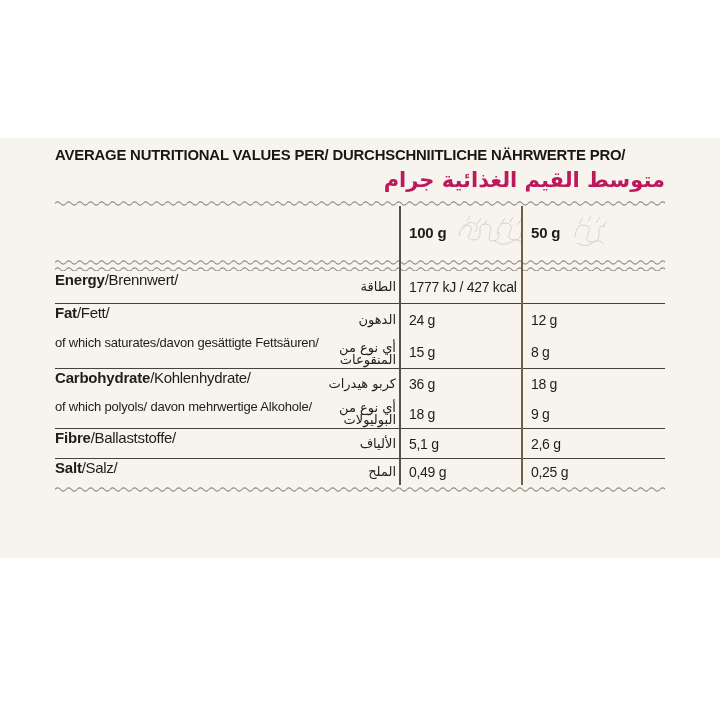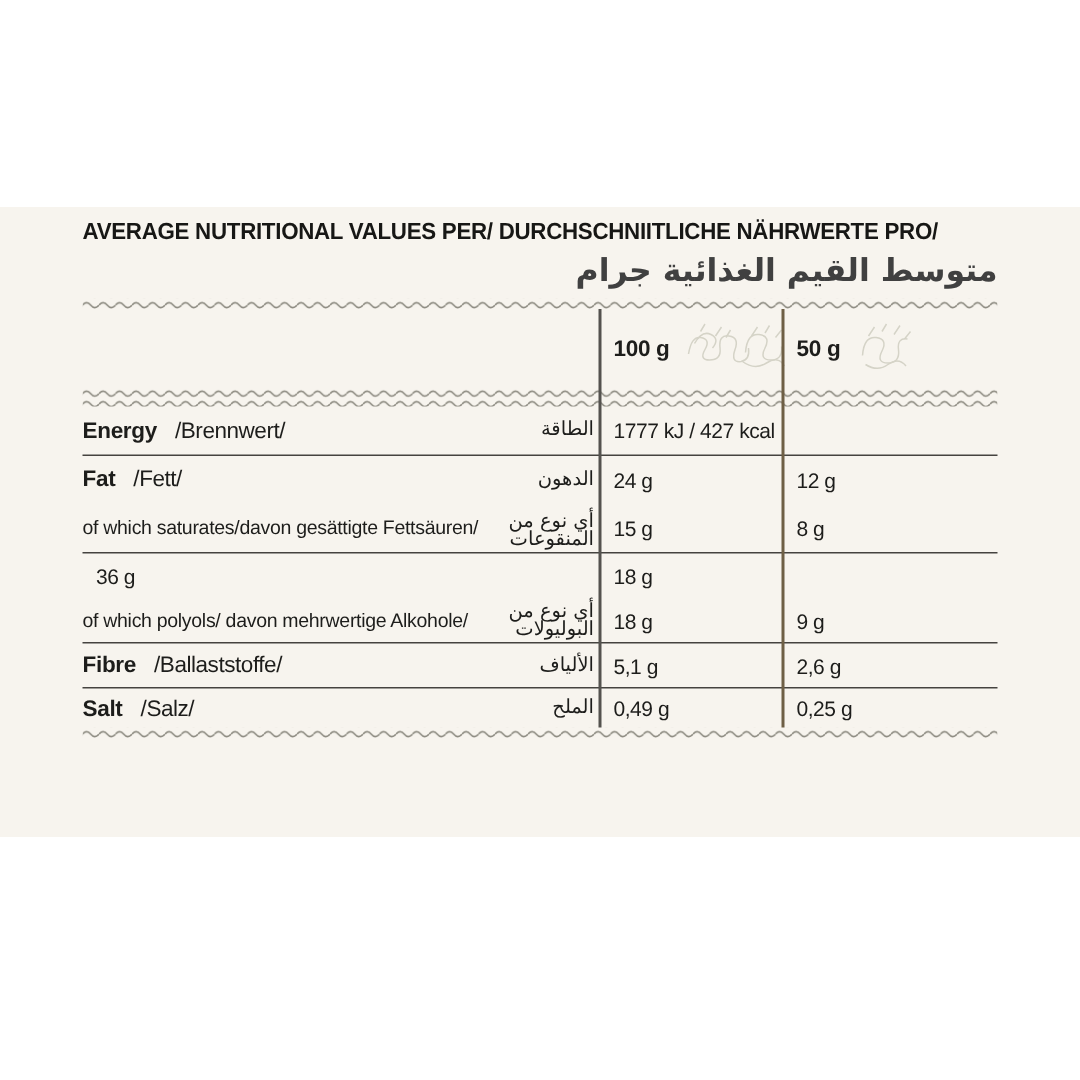--- a/index.html
+++ b/index.html
@@ -41,21 +41,21 @@
   .hlabel{font-size:15px;font-weight:700;letter-spacing:-0.2px;white-space:nowrap;}
   .scribble{flex:0 0 auto;opacity:0.85;}
   .group{border-bottom:1px solid #45433f;}
   .group.last{border-bottom:none;}
   .rw{
     position:relative;display:grid;grid-template-columns:345px 122px 143px;
     align-items:center;
   }
   .h32{height:32px}.h31{height:31px}.h33{height:33px}
   .h30{height:30px}.h29{height:29px}.h27{height:27px}.h26{height:26px}
-  .lbl{position:relative;height:100%;display:flex;align-items:center;gap:12px;}
+  .lbl{position:relative;height:100%;display:flex;align-items:flex-start;}
   .lbl .en{font-size:15px;font-weight:700;letter-spacing:-0.2px;white-space:nowrap;}
   .lbl .rest{font-size:15px;font-weight:400;letter-spacing:-0.3px;white-space:nowrap;}
   .lbl.sub .rest{font-size:13px;letter-spacing:-0.2px;}
   .ar{
     position:absolute;right:4px;direction:rtl;text-align:right;
     font-family:"DejaVu Sans",sans-serif;color:#1d1d1b;z-index:2;
   }
   .ar.c1{top:50%;transform:translateY(-52%);font-size:13px;line-height:1;white-space:nowrap;}
   .ar.c2{bottom:1px;font-size:13px;line-height:0.98;white-space:nowrap;margin-left:21px;}
   .ar.c2 span{display:block;}
@@ -70,21 +70,21 @@
       <path d="M0,4.5 Q2.75,1.2 5.5,4.5 Q8.25,7.8 11,4.5" fill="none" stroke="#8b897f" stroke-width="1.1"></path>
     </pattern>
   </defs>
 </svg>
 
 <div class="band"></div>
 
 <div class="sheet">
 
   <div class="title-latin">AVERAGE NUTRITIONAL VALUES PER/ DURCHSCHNIITLICHE NÄHRWERTE PRO/</div>
-  <div class="title-arabic" style="color:#404040">متوسط القيم الغذائية جرام</div>
+  <div class="title-arabic" style="color:#be185d">متوسط القيم الغذائية جرام</div>
 
   <div class="ntable">
 
     <svg class="wavy">
         <rect width="610" height="7" fill="url(#wavpat)"></rect>
       </svg>
 
     <div class="tinner">
       <div class="vline v1"></div>
       <div class="vline v2"></div>
@@ -152,20 +152,25 @@
                 <span>المنقوعات</span>
               </span>
           </div>
           <div class="val">15 g</div>
           <div class="val">8 g</div>
         </div>
       </div>
 
       <div class="group">
         <div class="rw h30">
+          <div class="lbl">
+            <span class="en">Carbohydrate</span>
+              <span class="rest">/Kohlenhydrate/</span>
+            <span class="ar c1">كربو هيدرات</span>
+          </div>
           <div class="val">36 g</div>
           <div class="val">18 g</div>
         </div>
         <div class="rw h29">
           <div class="lbl sub">
             <span class="rest">of which polyols/ davon mehrwertige Alkohole/</span>
             <span class="ar c2">
                 <span>أي نوع من</span>
                 <span>البوليولات</span>
               </span>

